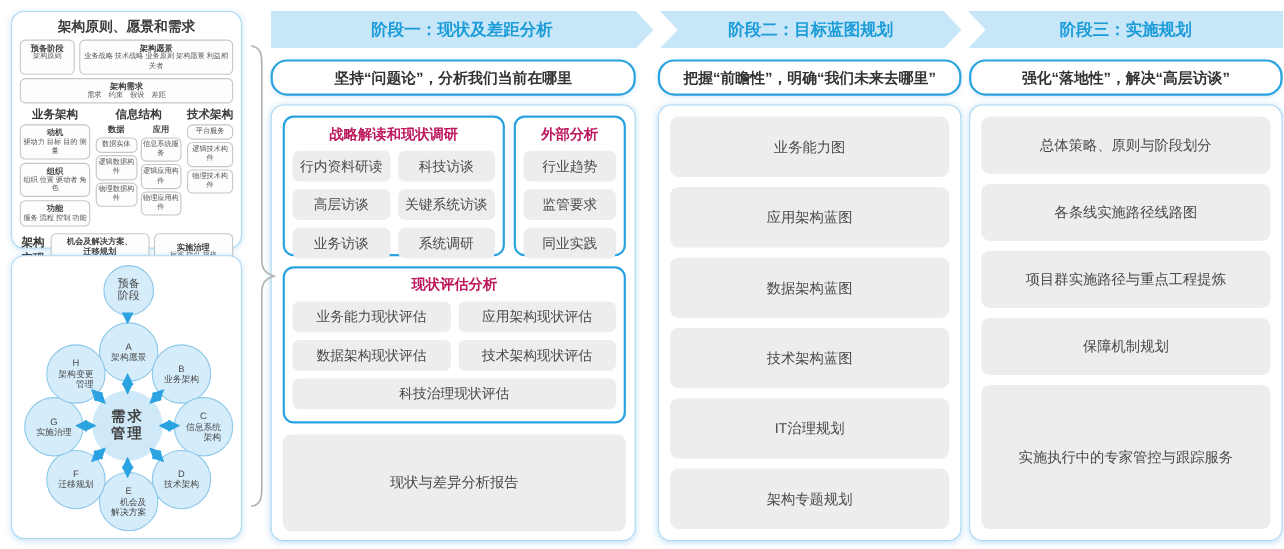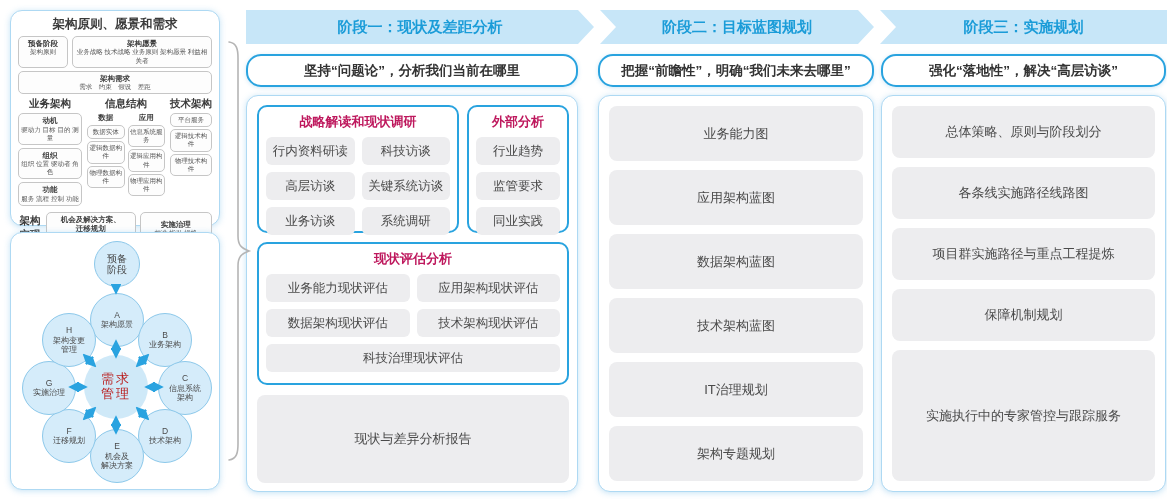--- a/index.html
+++ b/index.html
@@ -42,27 +42,27 @@
   .lp-col3{flex:1;}
   .lp-col3 .graybox{margin-bottom:2px;font-size:6.5px;color:#555;line-height:1.25;}
   .lp-impl{display:flex;gap:4px;align-items:stretch;}
   .impl-label{width:24px;font-size:10.5px;font-weight:bold;color:#3a3a3a;display:flex;align-items:center;justify-content:center;text-align:center;}
   .impl-box{flex:1;display:flex;flex-direction:column;justify-content:center;}
   
   .lp-bot{left:10px;top:232px;width:210px;height:258px;}
   .adm-node{
     position:absolute;border-radius:50%;background:#d5ecfa;border:1px solid #8cc8ea;
     display:flex;flex-direction:column;align-items:center;justify-content:center;
-    text-align:center;color:#4a4a4a;z-index:2;line-height:1.15;
+    text-align:right;color:#4a4a4a;z-index:2;line-height:1.15;
   }
   .adm-ring,.adm-arrows{position:absolute;left:0;top:0;z-index:1;pointer-events:none;}
   .adm-arrows{z-index:3;}
   .adm-id{font-size:8.5px;}
   .adm-label{font-size:8px;}
-  .adm-center{font-size:13px;font-weight:normal;letter-spacing:2px;color:#b91c1c;background:#cfe9f8;border:none;}
+  .adm-center{font-size:13px;font-weight:bold;letter-spacing:2px;color:#404040;background:#cfe9f8;border:none;}
   .adm-prelim{font-size:10px;color:#474747;}
   
   .brace{left:221px;top:40px;z-index:1;}
   
   .band-seg{
     position:absolute;top:10px;height:34px;background:#c7e6f8;
     display:flex;align-items:center;justify-content:center;
     font-size:15px;font-weight:bold;color:#1b9cd8;
   }
   .seg1{left:246px;width:348px;clip-path:polygon(0 0,calc(100% - 16px) 0,100% 50%,calc(100% - 16px) 100%,0 100%);}

